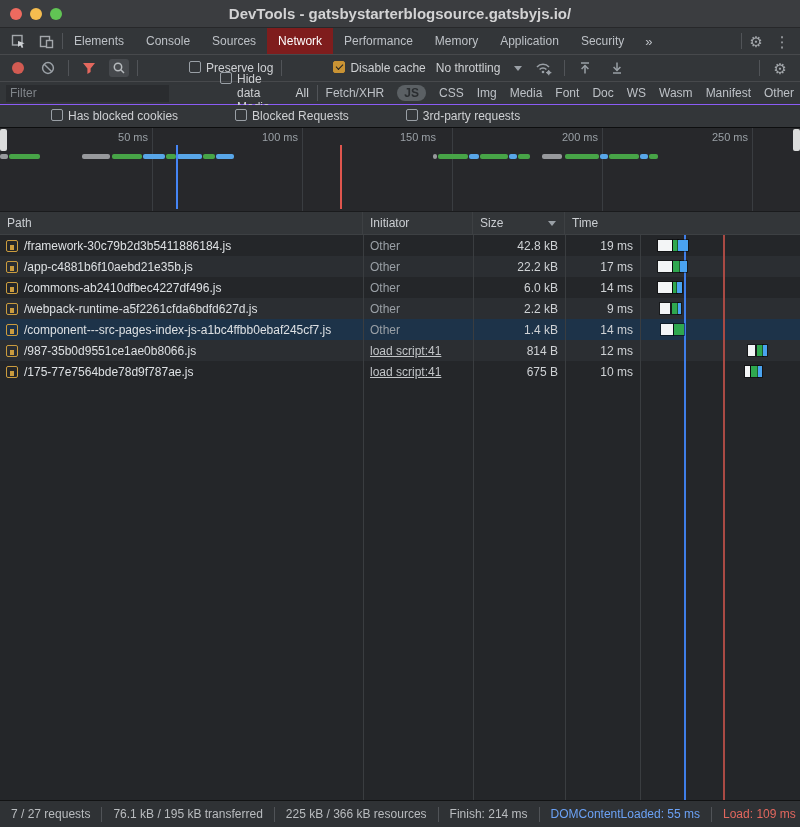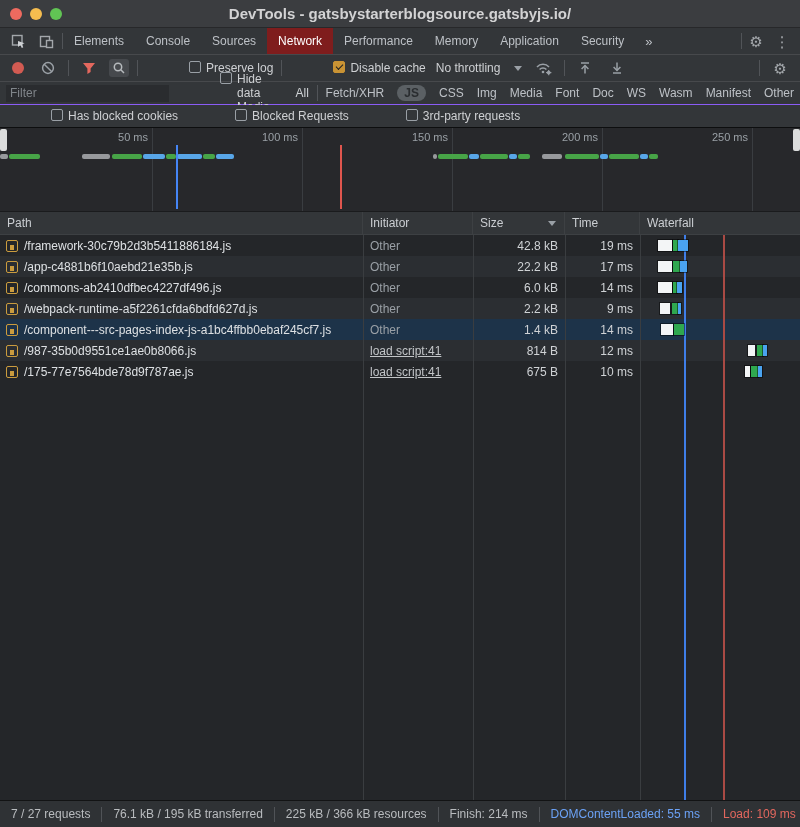--- a/index.html
+++ b/index.html
@@ -270,21 +270,21 @@
         <span>3rd-party requests</span>
       </label>
     </div>
 
   <div class="overview" id="overview">
       <div class="ov-grid" style="left: 152px;"></div>
       <div class="ov-label" style="left: 78px;">50 ms</div>
       <div class="ov-grid" style="left: 302px;"></div>
       <div class="ov-label" style="left: 228px;">100 ms</div>
       <div class="ov-grid" style="left: 452px;"></div>
-      <div class="ov-label" style="left: 378px;">150 ms</div>
+      <div class="ov-label" style="left: 366px;">150 ms</div>
       <div class="ov-grid" style="left: 602px;"></div>
       <div class="ov-label" style="left: 528px;">200 ms</div>
       <div class="ov-grid" style="left: 752px;"></div>
       <div class="ov-label" style="left: 678px;">250 ms</div>
       <div class="ov-seg gray" style="left: 0px; width: 8px;"></div>
       <div class="ov-seg green" style="left: 9px; width: 31px;"></div>
       <div class="ov-seg gray" style="left: 82px; width: 28px;"></div>
       <div class="ov-seg green" style="left: 112px; width: 30px;"></div>
       <div class="ov-seg blue" style="left: 143px; width: 22px;"></div>
       <div class="ov-seg green" style="left: 166px; width: 10px;"></div>
@@ -308,21 +308,20 @@
       <div class="ov-handle" style="left: 0px;"></div>
       <div class="ov-handle" style="left: 793px;"></div>
     </div>
 
   <div class="netgrid">
     <div class="grid-header" id="grid-header">
         <div class="gh-cell" style="width: 363px;"><span>Path</span></div>
         <div class="gh-cell" style="width: 110px;"><span>Initiator</span></div>
         <div class="gh-cell" style="width: 92px;"><span>Size</span><span class="sort-caret"></span></div>
         <div class="gh-cell" style="width: 75px;"><span>Time</span></div>
-        <div class="gh-cell" style="width: 160px;"><span>Waterfall</span></div>
       </div>
     <div class="grid-body" id="grid-body">
         <div class="col-line" style="left: 363px;"></div>
         <div class="col-line" style="left: 473px;"></div>
         <div class="col-line" style="left: 565px;"></div>
         <div class="col-line" style="left: 640px;"></div>
         <div class="wf-line" style="left: 684px; background: rgb(63, 126, 232);"></div>
         <div class="wf-line" style="left: 723px; background: rgb(169, 74, 68);"></div>
         <div class="net-row">
           <div class="cell-path">

